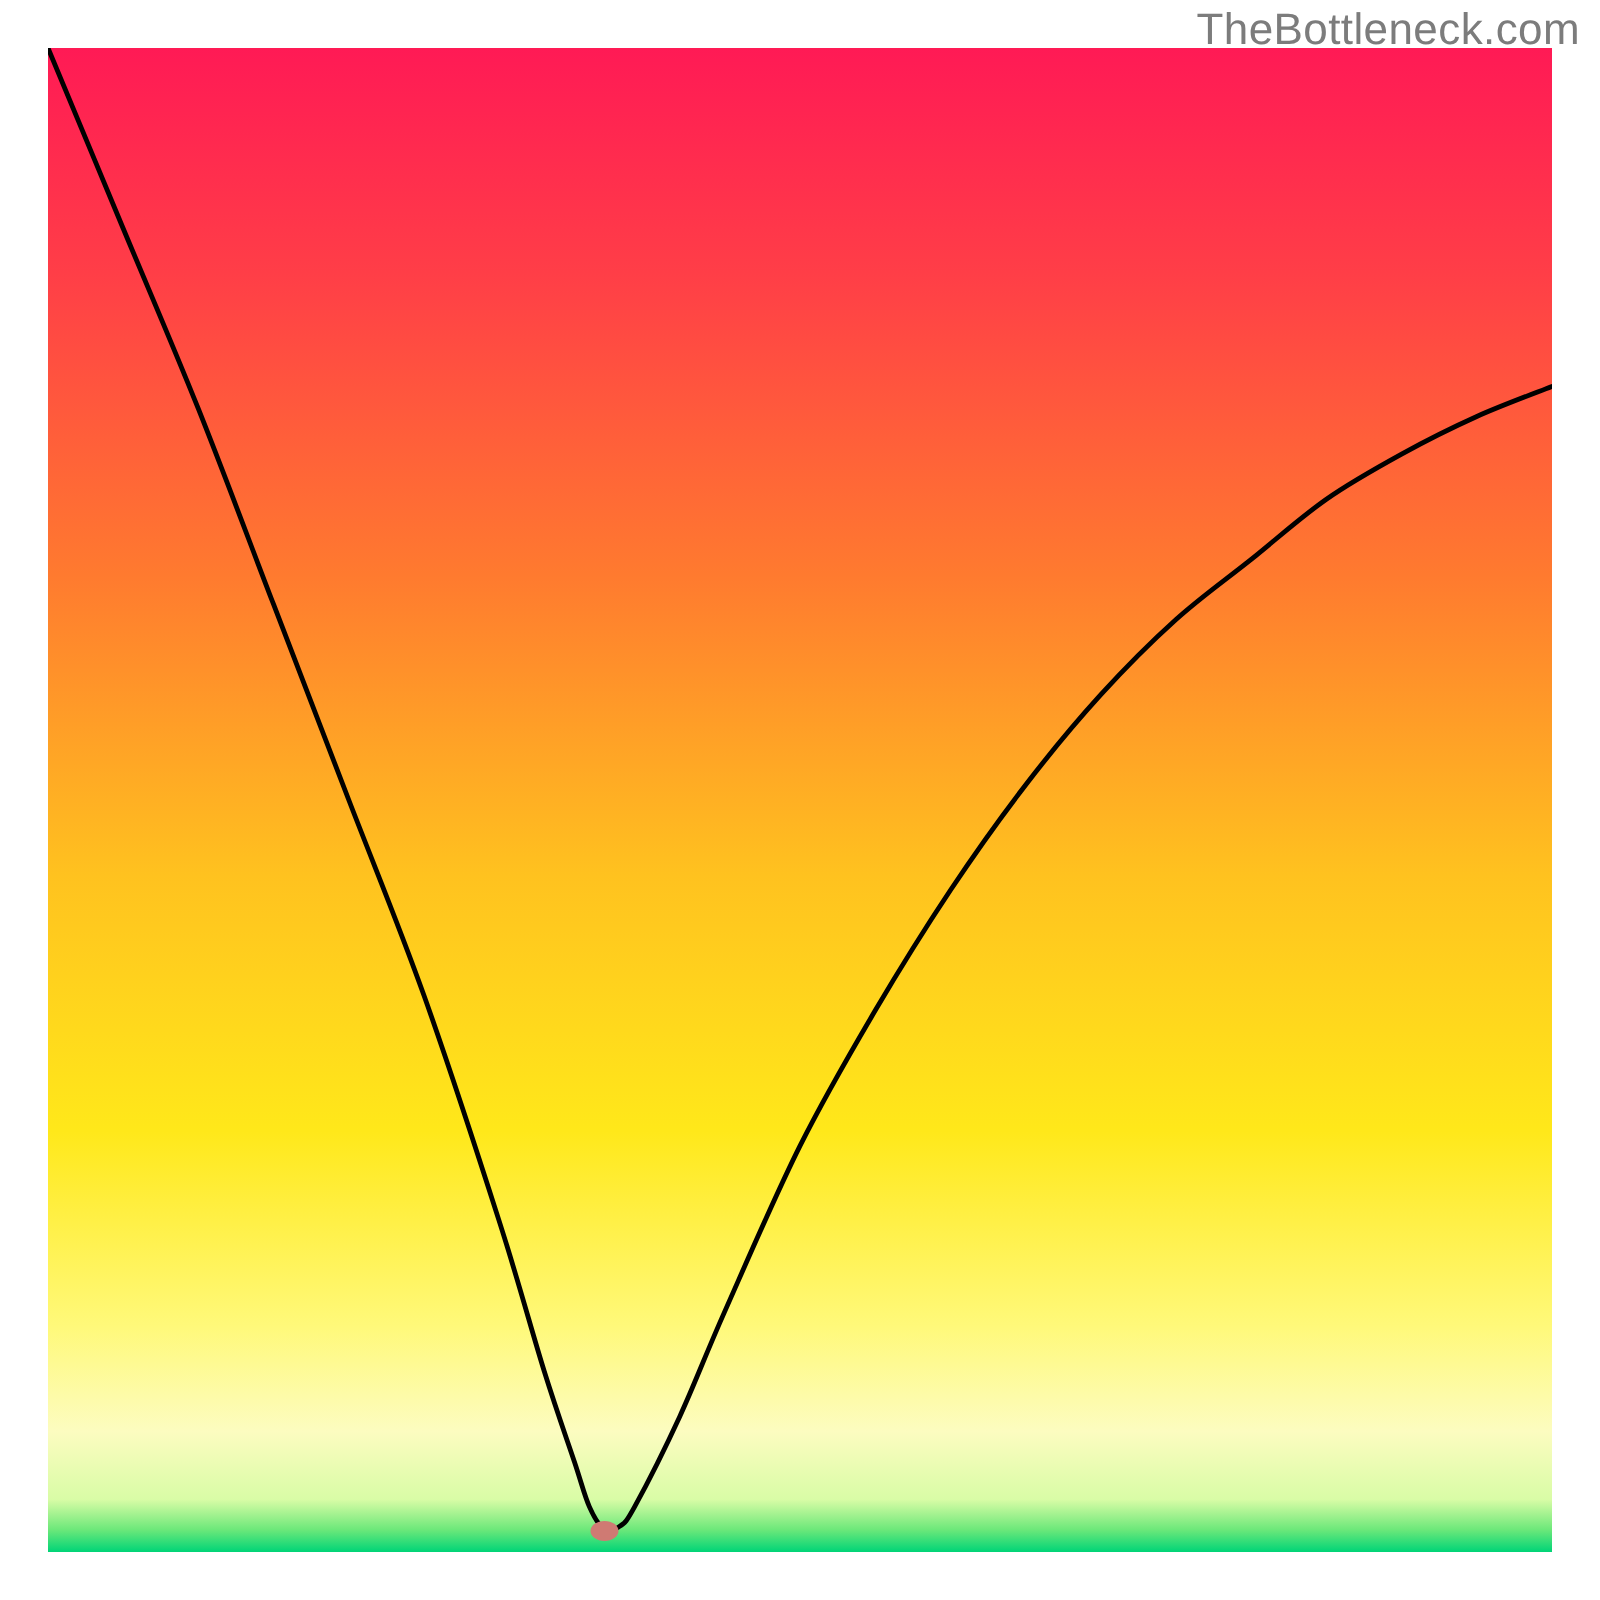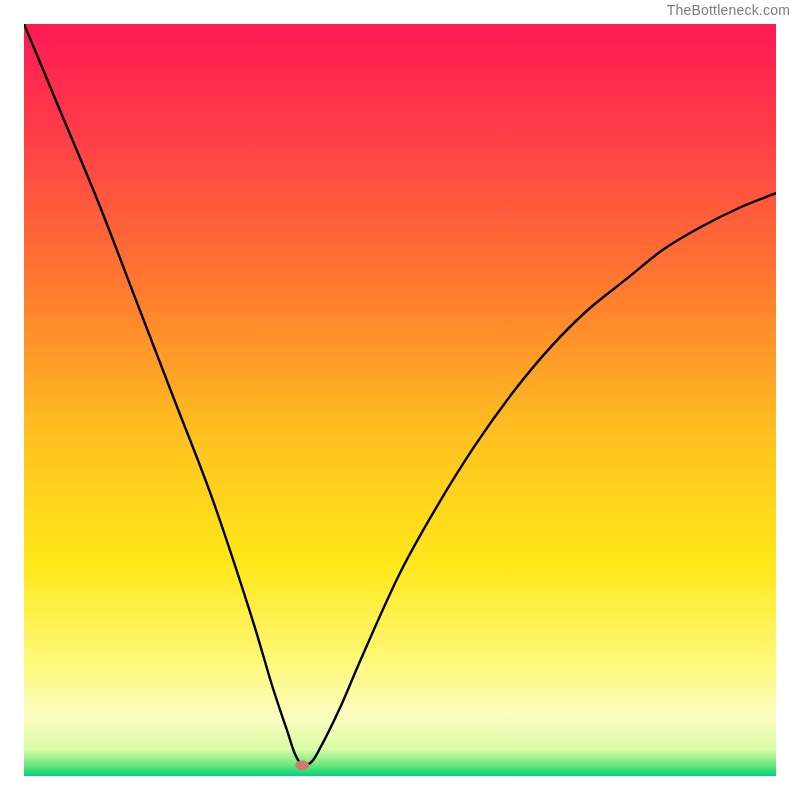--- a/index.html
+++ b/index.html
@@ -12,21 +12,21 @@
     position: relative;
     width: 800px;
     height: 800px;
     overflow: hidden;
   }
   .watermark {
     position: absolute;
     top: 2px;
     right: 10px;
     color: #7c7c7c;
-    font-size: 14px;
+    font-size: 22px;
     font-weight: 400;
     letter-spacing: 0.2px;
     z-index: 5;
   }
   .plot {
     position: absolute;
     left: 24px;
     top: 24px;
     width: 752px;
     height: 752px;

